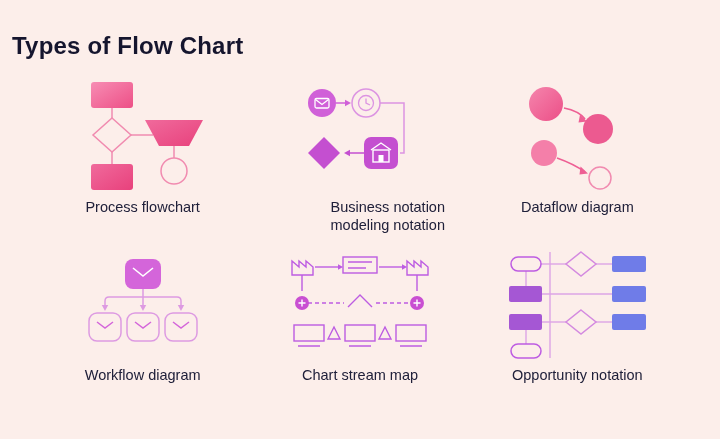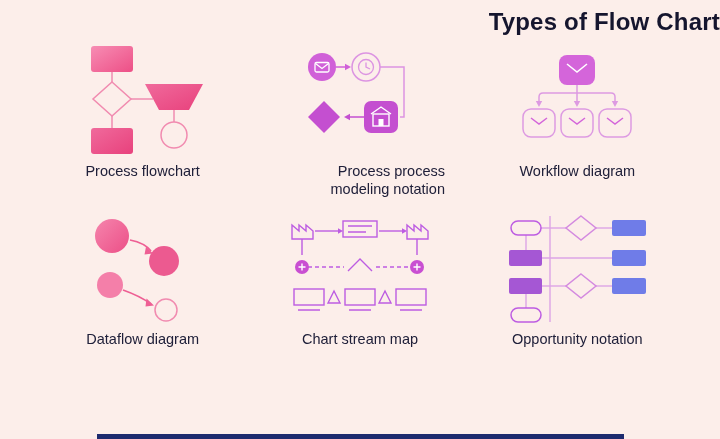--- a/index.html
+++ b/index.html
@@ -4,22 +4,22 @@
 <style>
   html, body { margin: 0; padding: 0; }
   body {
     width: 720px; height: 439px;
     background: #fceeea;
     font-family: "Liberation Sans", sans-serif;
     overflow: hidden;
   }
   .canvas { position: relative; width: 720px; height: 439px; background: #fceeea; }
   .page-title {
-    margin: 0; padding-top: 8px;
-    text-align: right;
+    margin: 12px; padding-top: 20px;
+    text-align: left;
     font-size: 24px; font-weight: 700;
     color: #15152e; letter-spacing: .2px;
   }
   .grid {
     display: grid;
     grid-template-columns: repeat(3, 1fr);
     padding: 4px 34px 0 34px;
   }
   .cell {
     display: flex; flex-direction: column; align-items: center;
@@ -91,21 +91,43 @@
           <path d="M79 20 H103 V70 H99" fill="none" stroke="#dc94e2" stroke-width="1.5"></path>
           <rect x="63" y="54" width="34" height="32" rx="7" fill="#c44fd0"></rect>
           <path d="M70 67 L80 60 L90 67" fill="none" stroke="#ffffff" stroke-width="1.4"></path>
           <rect x="72" y="67" width="16" height="12" fill="none" stroke="#ffffff" stroke-width="1.4"></rect>
           <rect x="77.5" y="72" width="5" height="7" fill="#ffffff"></rect>
           <path d="M63 70 H49" stroke="#c44fd0" stroke-width="1.5" fill="none"></path>
           <path d="M49 66.8 L43 70 L49 73.2 Z" fill="#c44fd0"></path>
           <path d="M23 54 L39 70 L23 86 L7 70 Z" fill="#c44fd0"></path>
         </svg>
       </div>
-      <div class="label">Process process modeling notation</div>
+      <div class="label">Business notation modeling notation</div>
+    </div>
+
+    <div class="cell">
+      <div class="icon-box">
+        <svg width="116" height="110" viewBox="0 0 116 110">
+          <defs>
+            <linearGradient id="gd1" x1="0" y1="0" x2="1" y2="1">
+              <stop offset="0" stop-color="#f585ad"></stop>
+                <stop offset="1" stop-color="#ec4f87"></stop>
+            </linearGradient>
+          </defs>
+          <circle cx="27" cy="22" r="17" fill="url(#gd1)"></circle>
+          <circle cx="79" cy="47" r="15" fill="#ec5a90"></circle>
+          <circle cx="25" cy="71" r="13" fill="#f47fa9"></circle>
+          <circle cx="81" cy="96" r="11" fill="none" stroke="#f18bb0" stroke-width="1.5"></circle>
+          <path d="M45 26 Q60 29 66 37" fill="none" stroke="#ee5f94" stroke-width="1.7"></path>
+          <path d="M61 32.5 L68 39.5 L59.5 40.5 Z" fill="#ee5f94"></path>
+          <path d="M38 76 Q55 82 66 90" fill="none" stroke="#ee5f94" stroke-width="1.7"></path>
+          <path d="M61.5 84.5 L69 91.5 L60.5 92.5 Z" fill="#ee5f94"></path>
+        </svg>
+      </div>
+      <div class="label">Dataflow diagram</div>
     </div>
 
     <div class="cell">
       <div class="icon-box">
         <svg width="122" height="96" viewBox="0 0 122 96">
           <rect x="43" y="2" width="36" height="30" rx="8" fill="#d465da"></rect>
           <path d="M51 11 L61 19 L71 11" fill="none" stroke="#ffffff" stroke-width="1.6"></path>
           <path d="M61 32 V40" stroke="#dd9ae2" stroke-width="1.5" fill="none"></path>
           <path d="M23 48 V44 Q23 40 27 40 H95 Q99 40 99 44 V48" fill="none" stroke="#dd9ae2" stroke-width="1.5"></path>
           <path d="M61 40 V48" stroke="#dd9ae2" stroke-width="1.5" fill="none"></path>
@@ -114,42 +136,20 @@
           <path d="M95.8 48 L99 54 L102.2 48 Z" fill="#dd9ae2"></path>
           <rect x="7" y="56" width="32" height="28" rx="8" fill="none" stroke="#dd9ae2" stroke-width="1.5"></rect>
           <path d="M15 65 L23 71 L31 65" fill="none" stroke="#d465da" stroke-width="1.5"></path>
           <rect x="45" y="56" width="32" height="28" rx="8" fill="none" stroke="#dd9ae2" stroke-width="1.5"></rect>
           <path d="M53 65 L61 71 L69 65" fill="none" stroke="#d465da" stroke-width="1.5"></path>
           <rect x="83" y="56" width="32" height="28" rx="8" fill="none" stroke="#dd9ae2" stroke-width="1.5"></rect>
           <path d="M91 65 L99 71 L107 65" fill="none" stroke="#d465da" stroke-width="1.5"></path>
         </svg>
       </div>
       <div class="label">Workflow diagram</div>
-    </div>
-
-    <div class="cell">
-      <div class="icon-box">
-        <svg width="116" height="110" viewBox="0 0 116 110">
-          <defs>
-            <linearGradient id="gd1" x1="0" y1="0" x2="1" y2="1">
-              <stop offset="0" stop-color="#f585ad"></stop>
-                <stop offset="1" stop-color="#ec4f87"></stop>
-            </linearGradient>
-          </defs>
-          <circle cx="27" cy="22" r="17" fill="url(#gd1)"></circle>
-          <circle cx="79" cy="47" r="15" fill="#ec5a90"></circle>
-          <circle cx="25" cy="71" r="13" fill="#f47fa9"></circle>
-          <circle cx="81" cy="96" r="11" fill="none" stroke="#f18bb0" stroke-width="1.5"></circle>
-          <path d="M45 26 Q60 29 66 37" fill="none" stroke="#ee5f94" stroke-width="1.7"></path>
-          <path d="M61 32.5 L68 39.5 L59.5 40.5 Z" fill="#ee5f94"></path>
-          <path d="M38 76 Q55 82 66 90" fill="none" stroke="#ee5f94" stroke-width="1.7"></path>
-          <path d="M61.5 84.5 L69 91.5 L60.5 92.5 Z" fill="#ee5f94"></path>
-        </svg>
-      </div>
-      <div class="label">Dataflow diagram</div>
     </div>
 
     <div class="cell">
       <div class="icon-box">
         <svg width="148" height="108" viewBox="0 0 148 108">
           <g fill="none" stroke="#bd5ce2" stroke-width="1.4">
             <path d="M6 24 V10 L13 16 V10 L20 16 V10 L27 16 V24 Z"></path>
             <path d="M121 24 V10 L128 16 V10 L135 16 V10 L142 16 V24 Z"></path>
             <rect x="57" y="6" width="34" height="16"></rect>
             <path d="M62 11 H86 M62 17 H80"></path>

